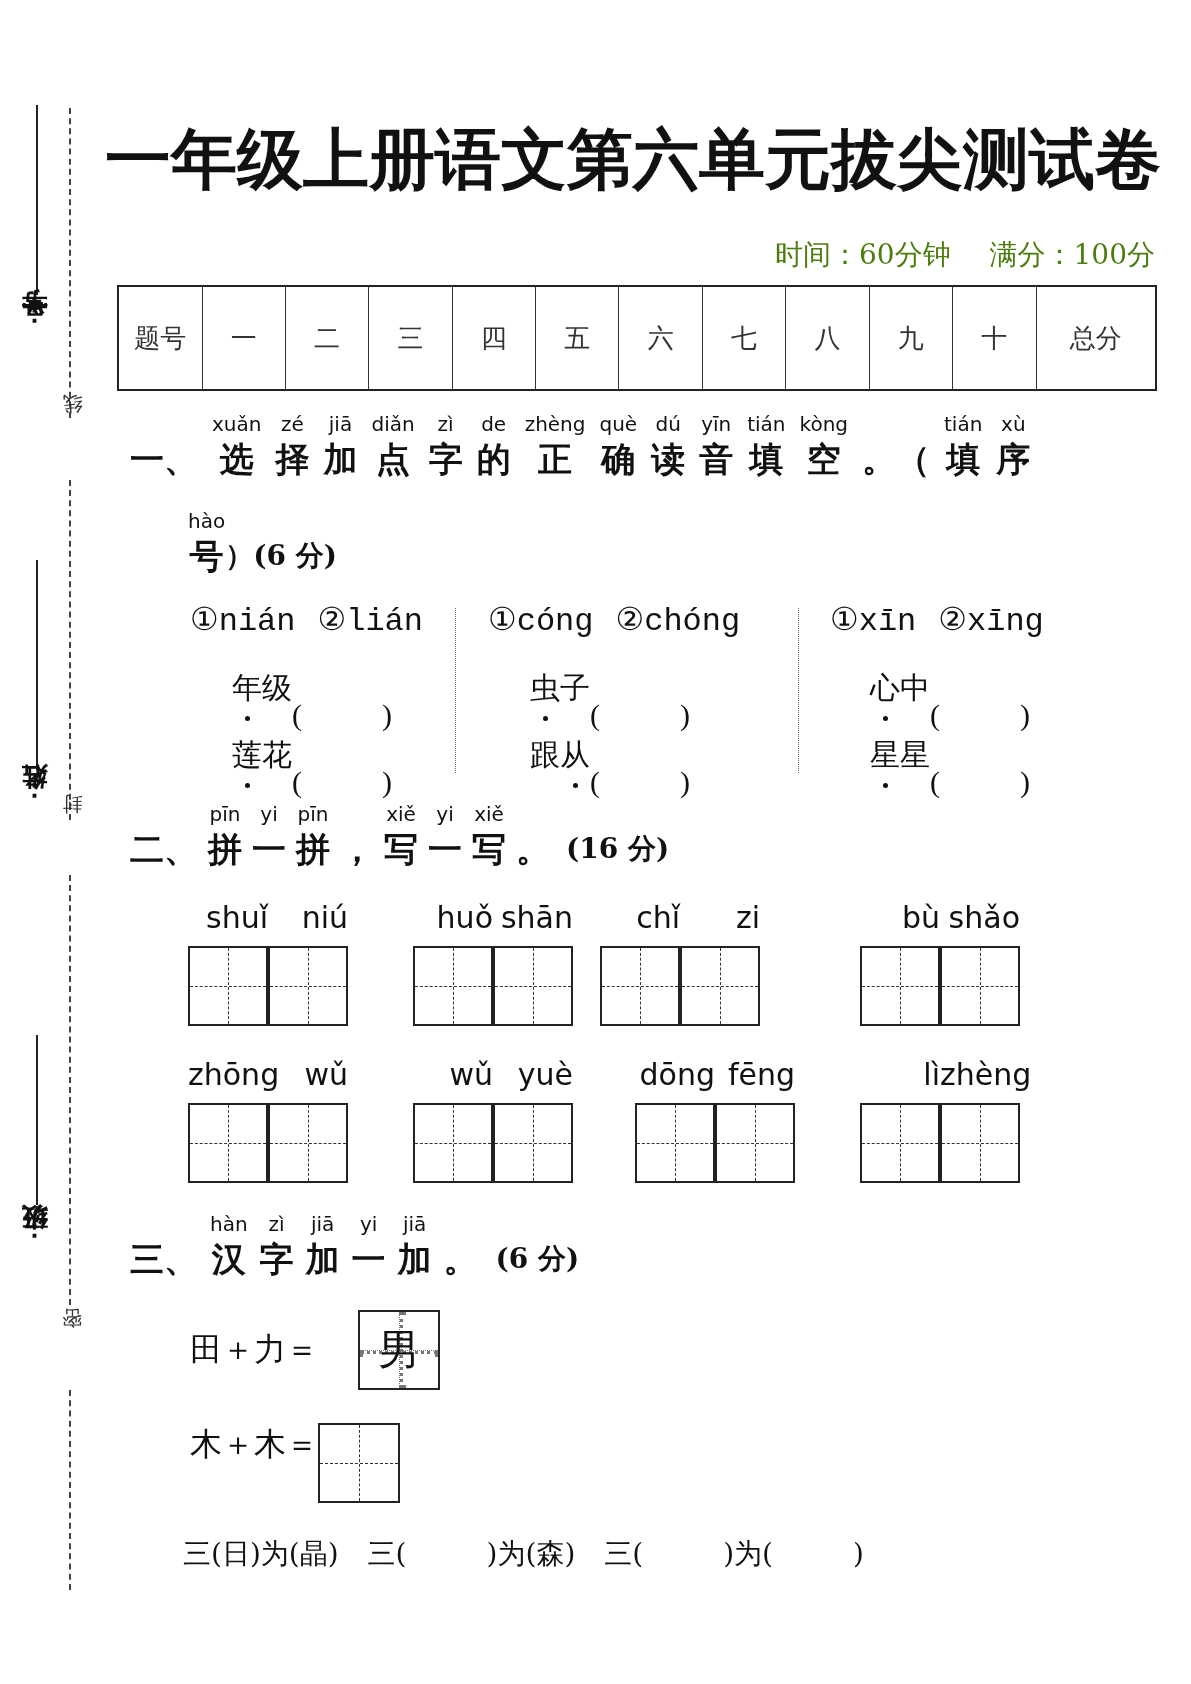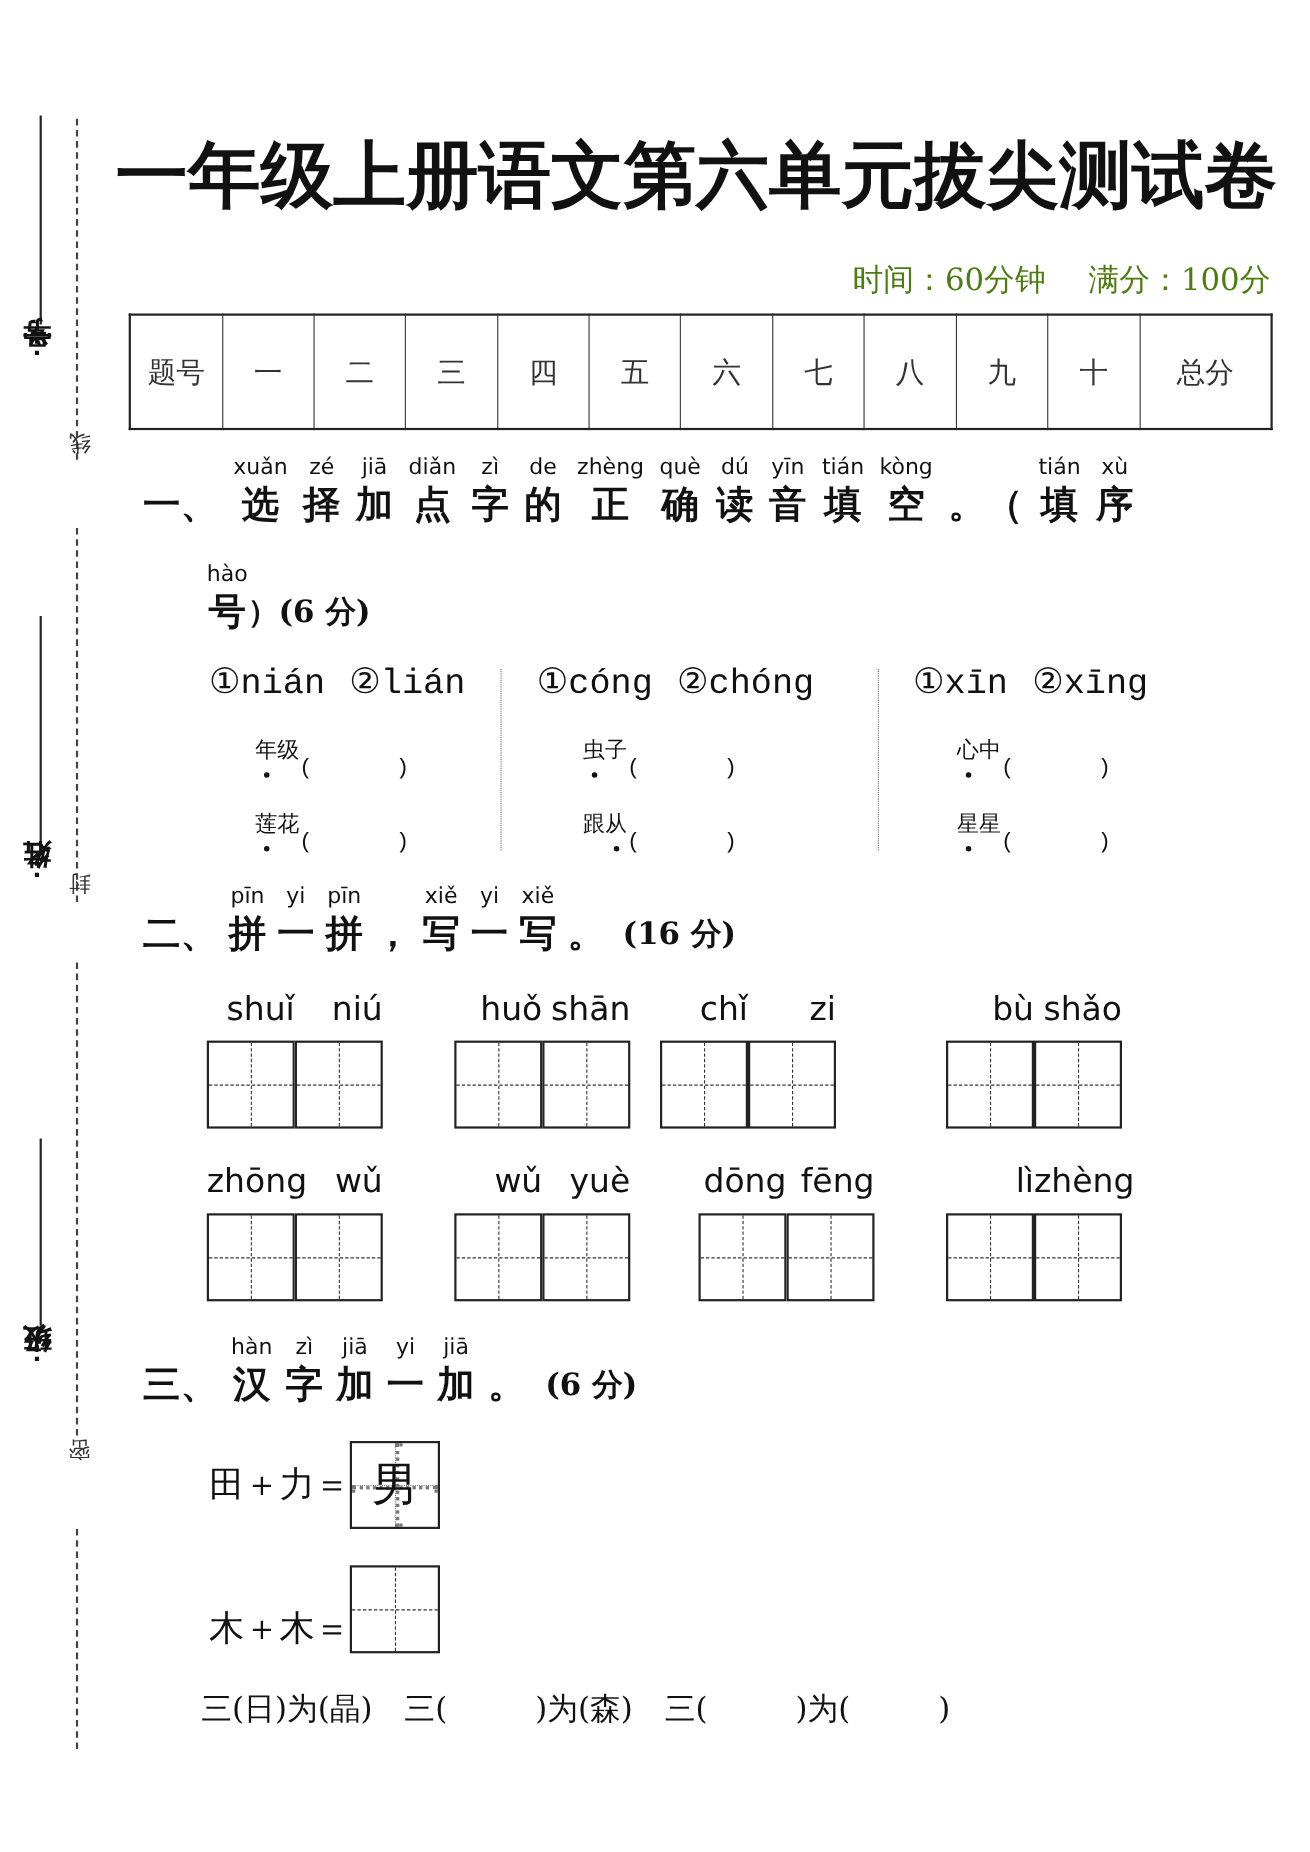--- a/index.html
+++ b/index.html
@@ -49,43 +49,43 @@
   .ruby-line { display: flex; align-items: flex-end; white-space: nowrap; }
   .ruby-unit { display: inline-flex; flex-direction: column; align-items: center; }
   .ruby-unit .py { font-family: "DejaVu Sans", sans-serif; font-size: 20px; height: 28px; line-height: 28px; color: #111; }
   .ruby-unit .hz { font-family: "DejaVu Sans", sans-serif; font-size: 34px; font-weight: bold; line-height: 42px; color: #111; }
   .score-note { font-family: "DejaVu Serif", serif; font-size: 28px; font-weight: bold; line-height: 42px; }
 
   
   .q1-col { position: absolute; top: 600px; }
   .q1-opts { font-family: Liberation Mono, monospace; font-size: 32px; white-space: nowrap; }
   .q1-opts span + span { margin-left: 22px; }
-  .q1-item { position: absolute; font-family: Liberation Mono, monospace; font-size: 20px; white-space: nowrap; }
+  .q1-item { position: absolute; font-family: Liberation Serif, serif; font-size: 30px; white-space: nowrap; }
   .q1-item .paren { display: inline-block; width: 100px; position: relative; }
   .q1-item .paren::before { content: "("; position: absolute; left: 0; }
   .q1-item .paren::after { content: ")"; position: absolute; right: 0; }
   .dotted-char { position: relative; display: inline-block; }
   .dotted-char::after { content: ""; position: absolute; left: 50%; bottom: -12px; width: 5px; height: 5px; margin-left: -2.5px; border-radius: 50%; background: #111; }
   .v-sep { position: absolute; width: 0; border-left: 1.5px dotted #666; }
 
   
   .py-pair { position: absolute; width: 160px; }
   .py-pair .py-labels { display: flex; font-family: "DejaVu Sans", sans-serif; font-size: 30px; height: 40px; }
   .py-pair .py-labels span { width: 80px; text-align: right; }
   .tian-box { display: flex; margin-top: 6px; }
   .tian-cell {
     width: 80px; height: 80px; border: 2px solid #222; position: relative; background: #fff;
   }
   .tian-cell + .tian-cell { margin-left: -0px; }
   .tian-cell::before { content: ""; position: absolute; left: 50%; top: 0; bottom: 0; border-left: 1.5px dashed #333; }
   .tian-cell::after { content: ""; position: absolute; top: 50%; left: 0; right: 0; border-top: 1.5px dashed #333; }
 
   
-  .q3-row { position: absolute; font-family: "DejaVu Serif", serif; font-size: 32px; white-space: nowrap; display: flex; align-items: center; }
-  .q3-eq { display: inline-flex; align-items: flex-end; }
+  .q3-row { position: absolute; font-family: "DejaVu Serif", serif; font-size: 32px; white-space: nowrap; display: flex; align-items: center; gap: 40px; }
+  .q3-eq { display: inline-flex; align-items: flex-start; }
   .q3-eq + .q3-eq { margin-left: 36px; }
   .q3-box { width: 82px; height: 80px; border: 2px solid #222; position: relative; display: inline-flex; align-items: center; justify-content: center; font-size: 42px; }
   .q3-box::before { content: ""; position: absolute; left: 50%; top: 0; bottom: 0; border-left: 1.5px dashed #333; }
   .q3-box::after { content: ""; position: absolute; top: 50%; left: 0; right: 0; border-top: 1.5px dashed #333; }
   .q3-box.example::before, .q3-box.example::after { border-style: dotted; border-color: #777; }
   .q3-box span { position: relative; z-index: 1; background: transparent; }
   .q3-sentence { position: absolute; top: 1535px; left: 183px; font-family: "DejaVu Serif", serif; font-size: 28px; white-space: nowrap; }
   .blank { display: inline-block; width: 80px; }
 </style>
 </head>

